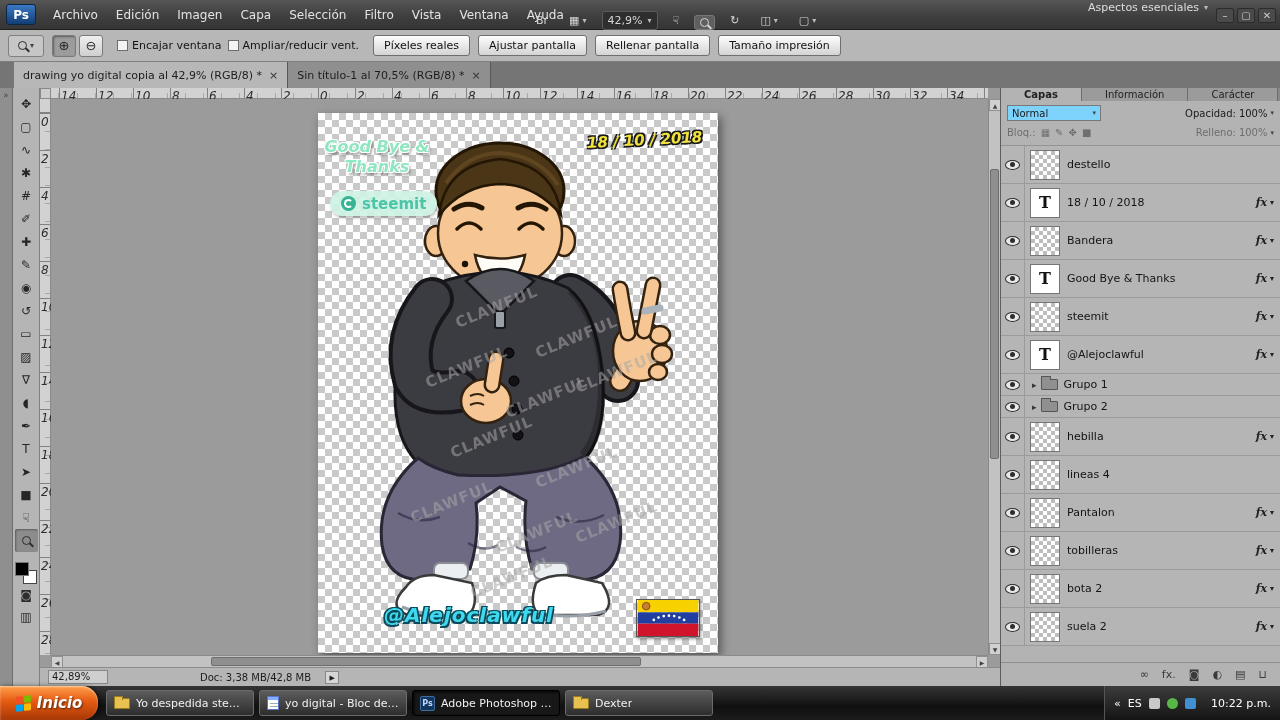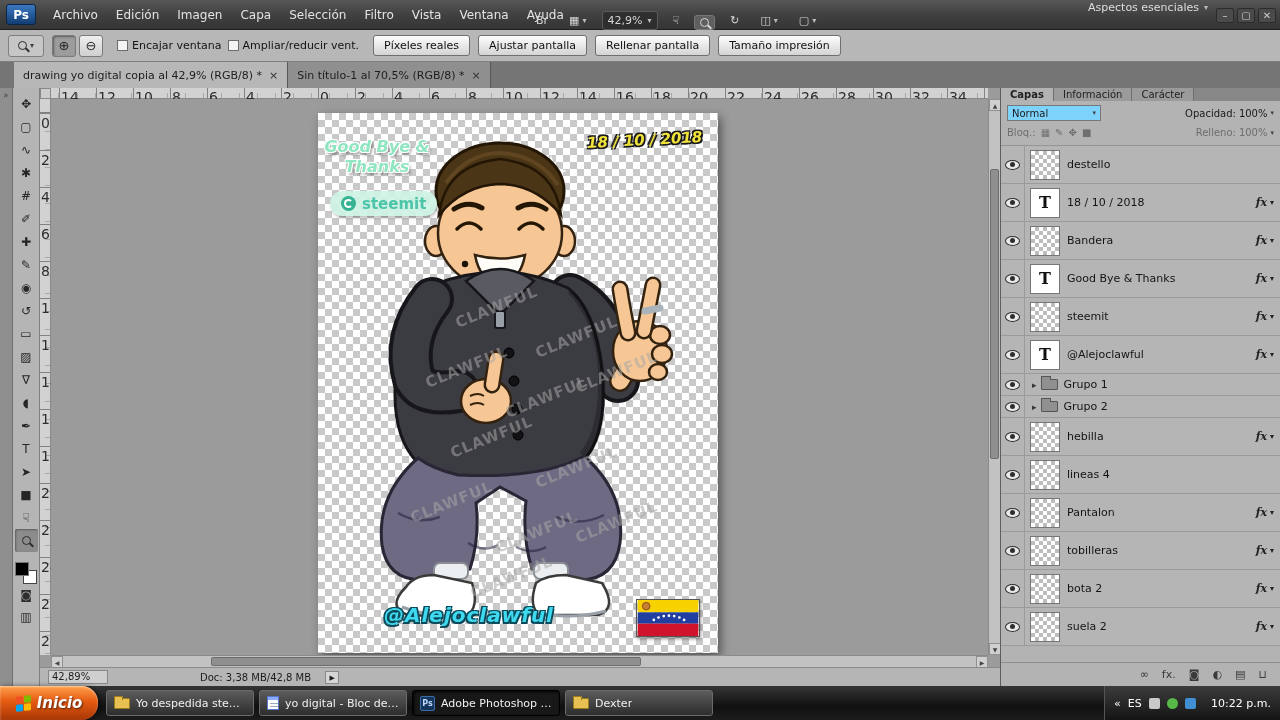--- a/index.html
+++ b/index.html
@@ -68,21 +68,21 @@
   .ruler-h { position:absolute; left:11px; top:0; width:937px; height:11px; background-color:#d2d2d2;
     border-bottom:1px solid #8a8a8a;
     background-image:repeating-linear-gradient(90deg,#828282 0 1px,transparent 1px 37px),
                      repeating-linear-gradient(90deg,#a8a8a8 0 1px,transparent 1px 18px);
     background-position:8px 0,8px bottom; background-size:auto auto,auto 5px; background-repeat:repeat,repeat-x; }
   .ruler-v { position:absolute; left:0; top:11px; width:11px; height:556px; background-color:#d2d2d2;
     border-right:1px solid #8a8a8a;
     background-image:repeating-linear-gradient(180deg,#828282 0 1px,transparent 1px 37px),
                      repeating-linear-gradient(180deg,#a8a8a8 0 1px,transparent 1px 18px);
     background-position:0 14px,right 14px; background-size:auto auto,5px auto; background-repeat:repeat,repeat-y; }
-  .rnum { position:absolute; font-size:14px; color:#2e2e2e; top:1px; }
+  .rnum { position:absolute; font-size:12px; color:#2e2e2e; top:1px;font-style:italic; }
   .ruler-v .rnum { left:1px; top:auto; }
   .viewport { position:absolute; left:11px; top:11px; width:937px; height:556px; background:#9b9b9b; overflow:hidden; }
   .document { position:absolute; left:267px; top:14px; width:400px; height:540px; background-color:#fff;
     background-image:linear-gradient(45deg,#c9c9c9 25%,transparent 25%,transparent 75%,#c9c9c9 75%),
                      linear-gradient(45deg,#c9c9c9 25%,transparent 25%,transparent 75%,#c9c9c9 75%);
     background-size:14px 14px; background-position:0 0,7px 7px; box-shadow:3px 4px 9px rgba(0,0,0,.45); }
   .char { position:absolute; inset:0; width:100%; height:100%; }
   .overlay { position:absolute; z-index:3; }
   .t-goodbye { left:0; top:24px; width:118px; text-align:center; font-size:16px; font-weight:bold; font-style:italic;
     line-height:20px; color:#8fe6c0;
@@ -107,21 +107,21 @@
   .statusbar { position:absolute; left:0; top:579px; width:960px; height:19px; background:#b5b5b5;
     border-top:1px solid #8a8a8a; display:flex; align-items:center; font-size:10px; color:#1c1c1c; }
   .status-zoom { width:60px; height:14px; margin-left:8px; background:#cfcfcf; border:1px solid #888; padding:0 3px; line-height:12px; }
   .status-doc { margin-left:92px; }
   .status-play { margin-left:14px; width:14px; height:13px; background:#d6d6d6; border:1px solid #888;
     font-size:7px; text-align:center; line-height:12px; }
 
   
   .rightpanel { position:absolute; left:1000px; top:88px; width:280px; height:598px; background:#b3b3b3; border-left:1px solid #5e5e5e; }
   .ptabs { height:13px; background:#888; display:flex; align-items:stretch; }
-  .ptab { font-size:10px; line-height:13px; padding:0 9px; background:#9b9b9b; border-right:1px solid #6e6e6e; color:#222; }
+  .ptab { font-size:10px; line-height:13px; padding:0 23px; background:#9b9b9b; border-right:1px solid #6e6e6e; color:#222; }
   .ptab.active { background:#b3b3b3; font-weight:bold; }
   .pctrl { display:flex; align-items:center; padding:4px 6px 2px; font-size:10px; color:#1a1a1a; }
   .pselect { width:94px; height:16px; background:#7dd3fc; border:1px solid #787878; display:flex; align-items:center;
     justify-content:space-between; padding:0 4px; }
   .pr-right { margin-left:auto; display:flex; align-items:center; gap:3px; }
   .tiny-arrow { font-size:7px; color:#444; }
   .lockicons { display:flex; gap:5px; margin-left:5px; font-size:10px; color:#6e6e6e; }
   .grayed { color:#6e6e6e; }
   .layers { position:absolute; left:0; top:57px; width:280px; height:517px; overflow:hidden; border-top:1px solid #949494; }
   .lrow { height:38px; display:flex; align-items:center; border-bottom:1px solid #9b9b9b; background:#b5b5b5; }

